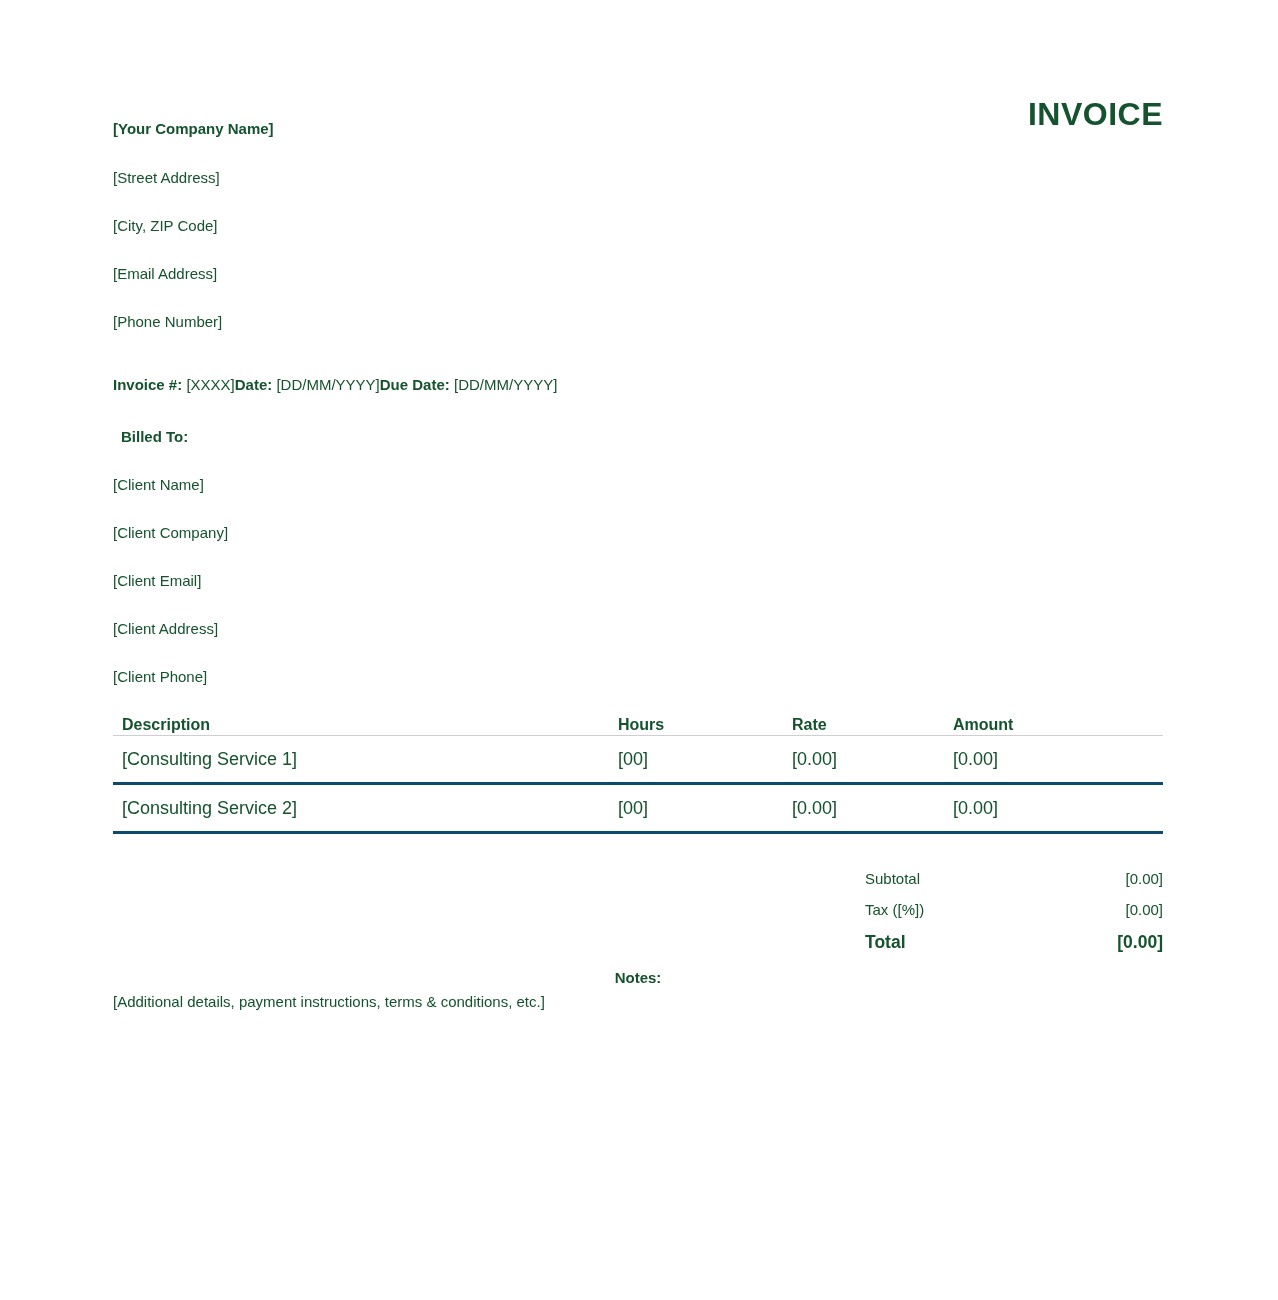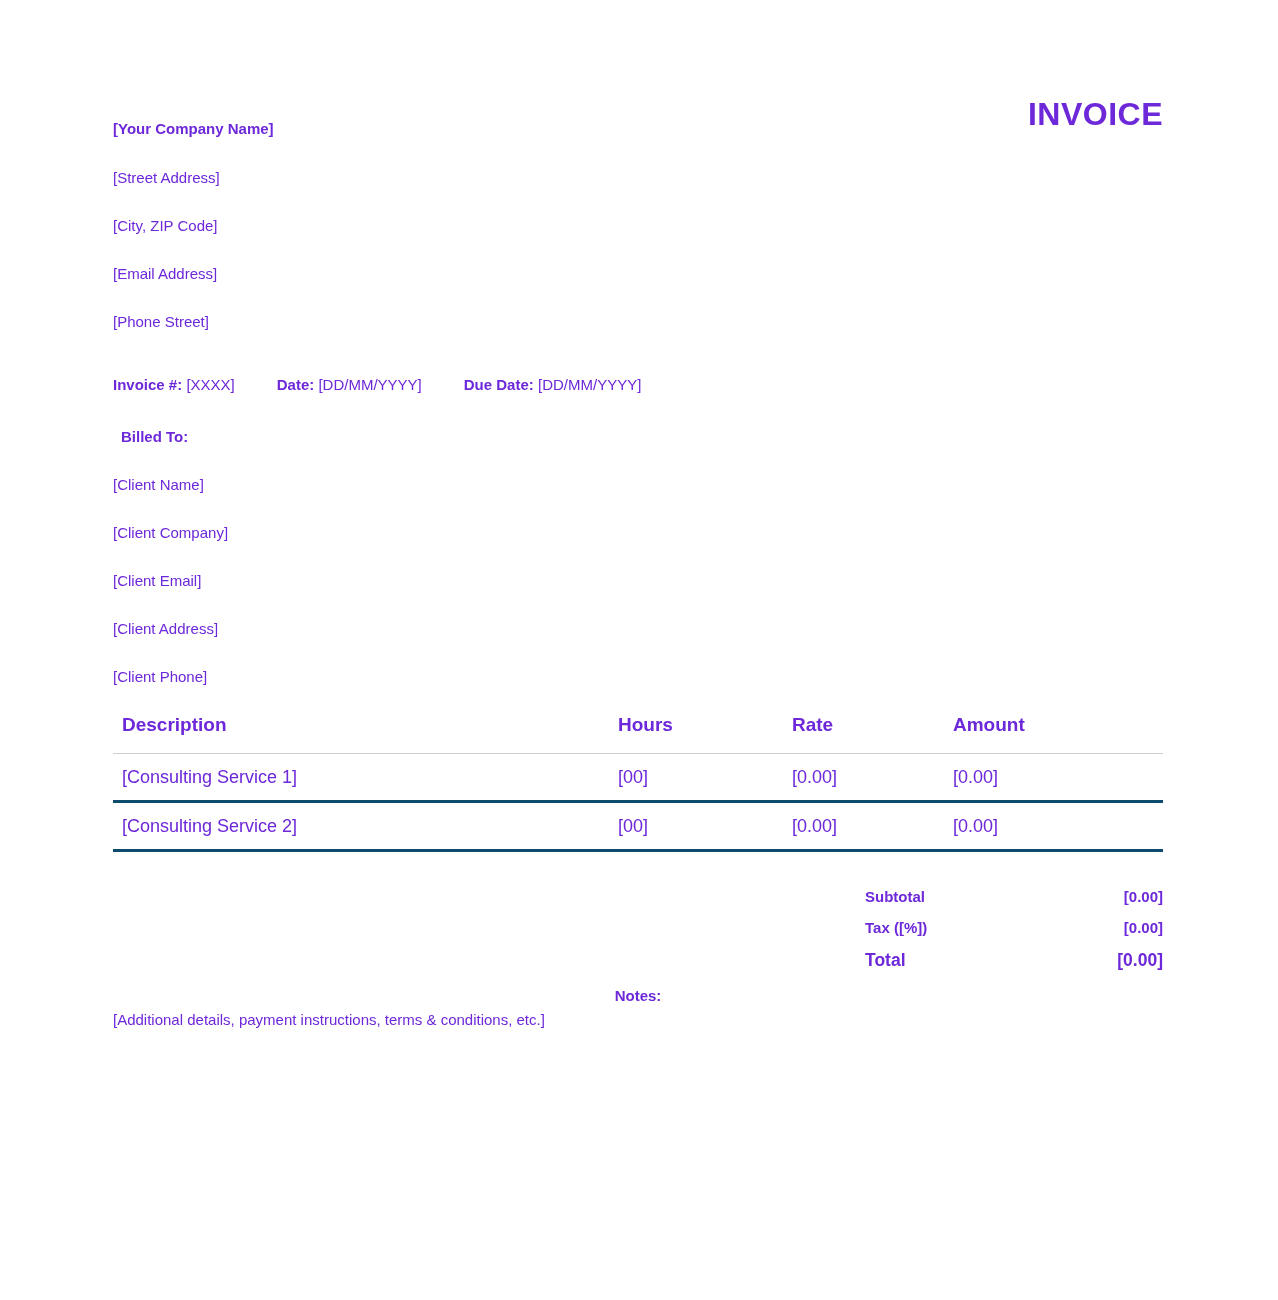--- a/index.html
+++ b/index.html
@@ -3,21 +3,21 @@
 <meta charset="utf-8">
 <style>
   * { box-sizing: border-box; margin: 0; padding: 0; }
   html, body { background: #ffffff; }
   .page {
     position: relative;
     width: 1278px;
     height: 1280px;
     background: #ffffff;
     font-family: "Liberation Sans", "DejaVu Sans", sans-serif;
-    color: #6d28d9;
+    color: #14532d;
     font-size: 15px;
     line-height: 17px;
     overflow: hidden;
   }
   .content {
     padding: 100px 115px 0 113px;
   }
   .header-row {
     display: flex;
     justify-content: space-between;
@@ -31,21 +31,20 @@
   .addr-line { margin-bottom: 31px; }
   .invoice-title {
     font-size: 32px;
     line-height: 32px;
     font-weight: 700;
     letter-spacing: 0.5px;
     margin-top: -2px;
   }
   .meta-row {
     display: flex;
-    gap: 42px;
     margin-top: 15px;
   }
   .meta-pair .lbl { font-weight: 700; }
   .billed-label {
     font-weight: 700;
     margin-top: 35px;
     margin-bottom: 31px;
     margin-left: 8px;
   }
   .client-line { margin-bottom: 31px; }
@@ -55,40 +54,39 @@
     table-layout: fixed;
     margin-top: 19px;
   }
   table.items col.c-desc   { width: 505px; }
   table.items col.c-hours  { width: 174px; }
   table.items col.c-rate   { width: 161px; }
   table.items col.c-amount { width: 210px; }
   table.items th {
     text-align: left;
     font-weight: 700;
-    padding: 0 0 20px 0;
+    padding: 0 0 2px 0;
     border-bottom: 1px solid #cfcfcf;
-    font-size: 19px;
+    font-size: 16px;
   }
   table.items th.first, table.items td.first { padding-left: 9px; }
   table.items td {
     padding: 15px 0 14px 0;
     border-bottom: 3px solid #0c4a6e;
     font-size: 18px;
   }
   .totals {
     width: 298px;
     margin-left: auto;
     margin-top: 36px;
   }
   .totals-row {
     display: flex;
     justify-content: space-between;
     margin-bottom: 14px;
-    font-weight: bold;
   }
   .totals-row.total-line {
     font-size: 17.5px;
     line-height: 20px;
     font-weight: 700;
     margin-bottom: 12px;
   }
   .notes-label {
     font-weight: 700;
     margin-top: 17px;
@@ -101,21 +99,21 @@
 
 <div class="page">
   <div class="content">
 
     <div class="header-row">
       <div class="company-block">
         <div class="company-name">[Your Company Name]</div>
         <p class="addr-line">[Street Address]</p>
         <p class="addr-line">[City, ZIP Code]</p>
         <p class="addr-line">[Email Address]</p>
-        <p class="addr-line">[Phone Street]</p>
+        <p class="addr-line">[Phone Number]</p>
       </div>
       <h1 class="invoice-title">INVOICE</h1>
     </div>
 
     <div class="meta-row">
       <span class="meta-pair"><span class="lbl">Invoice #:</span> <span>[XXXX]</span></span>
       <span class="meta-pair"><span class="lbl">Date:</span> <span>[DD/MM/YYYY]</span></span>
       <span class="meta-pair"><span class="lbl">Due Date:</span> <span>[DD/MM/YYYY]</span></span>
     </div>
 

